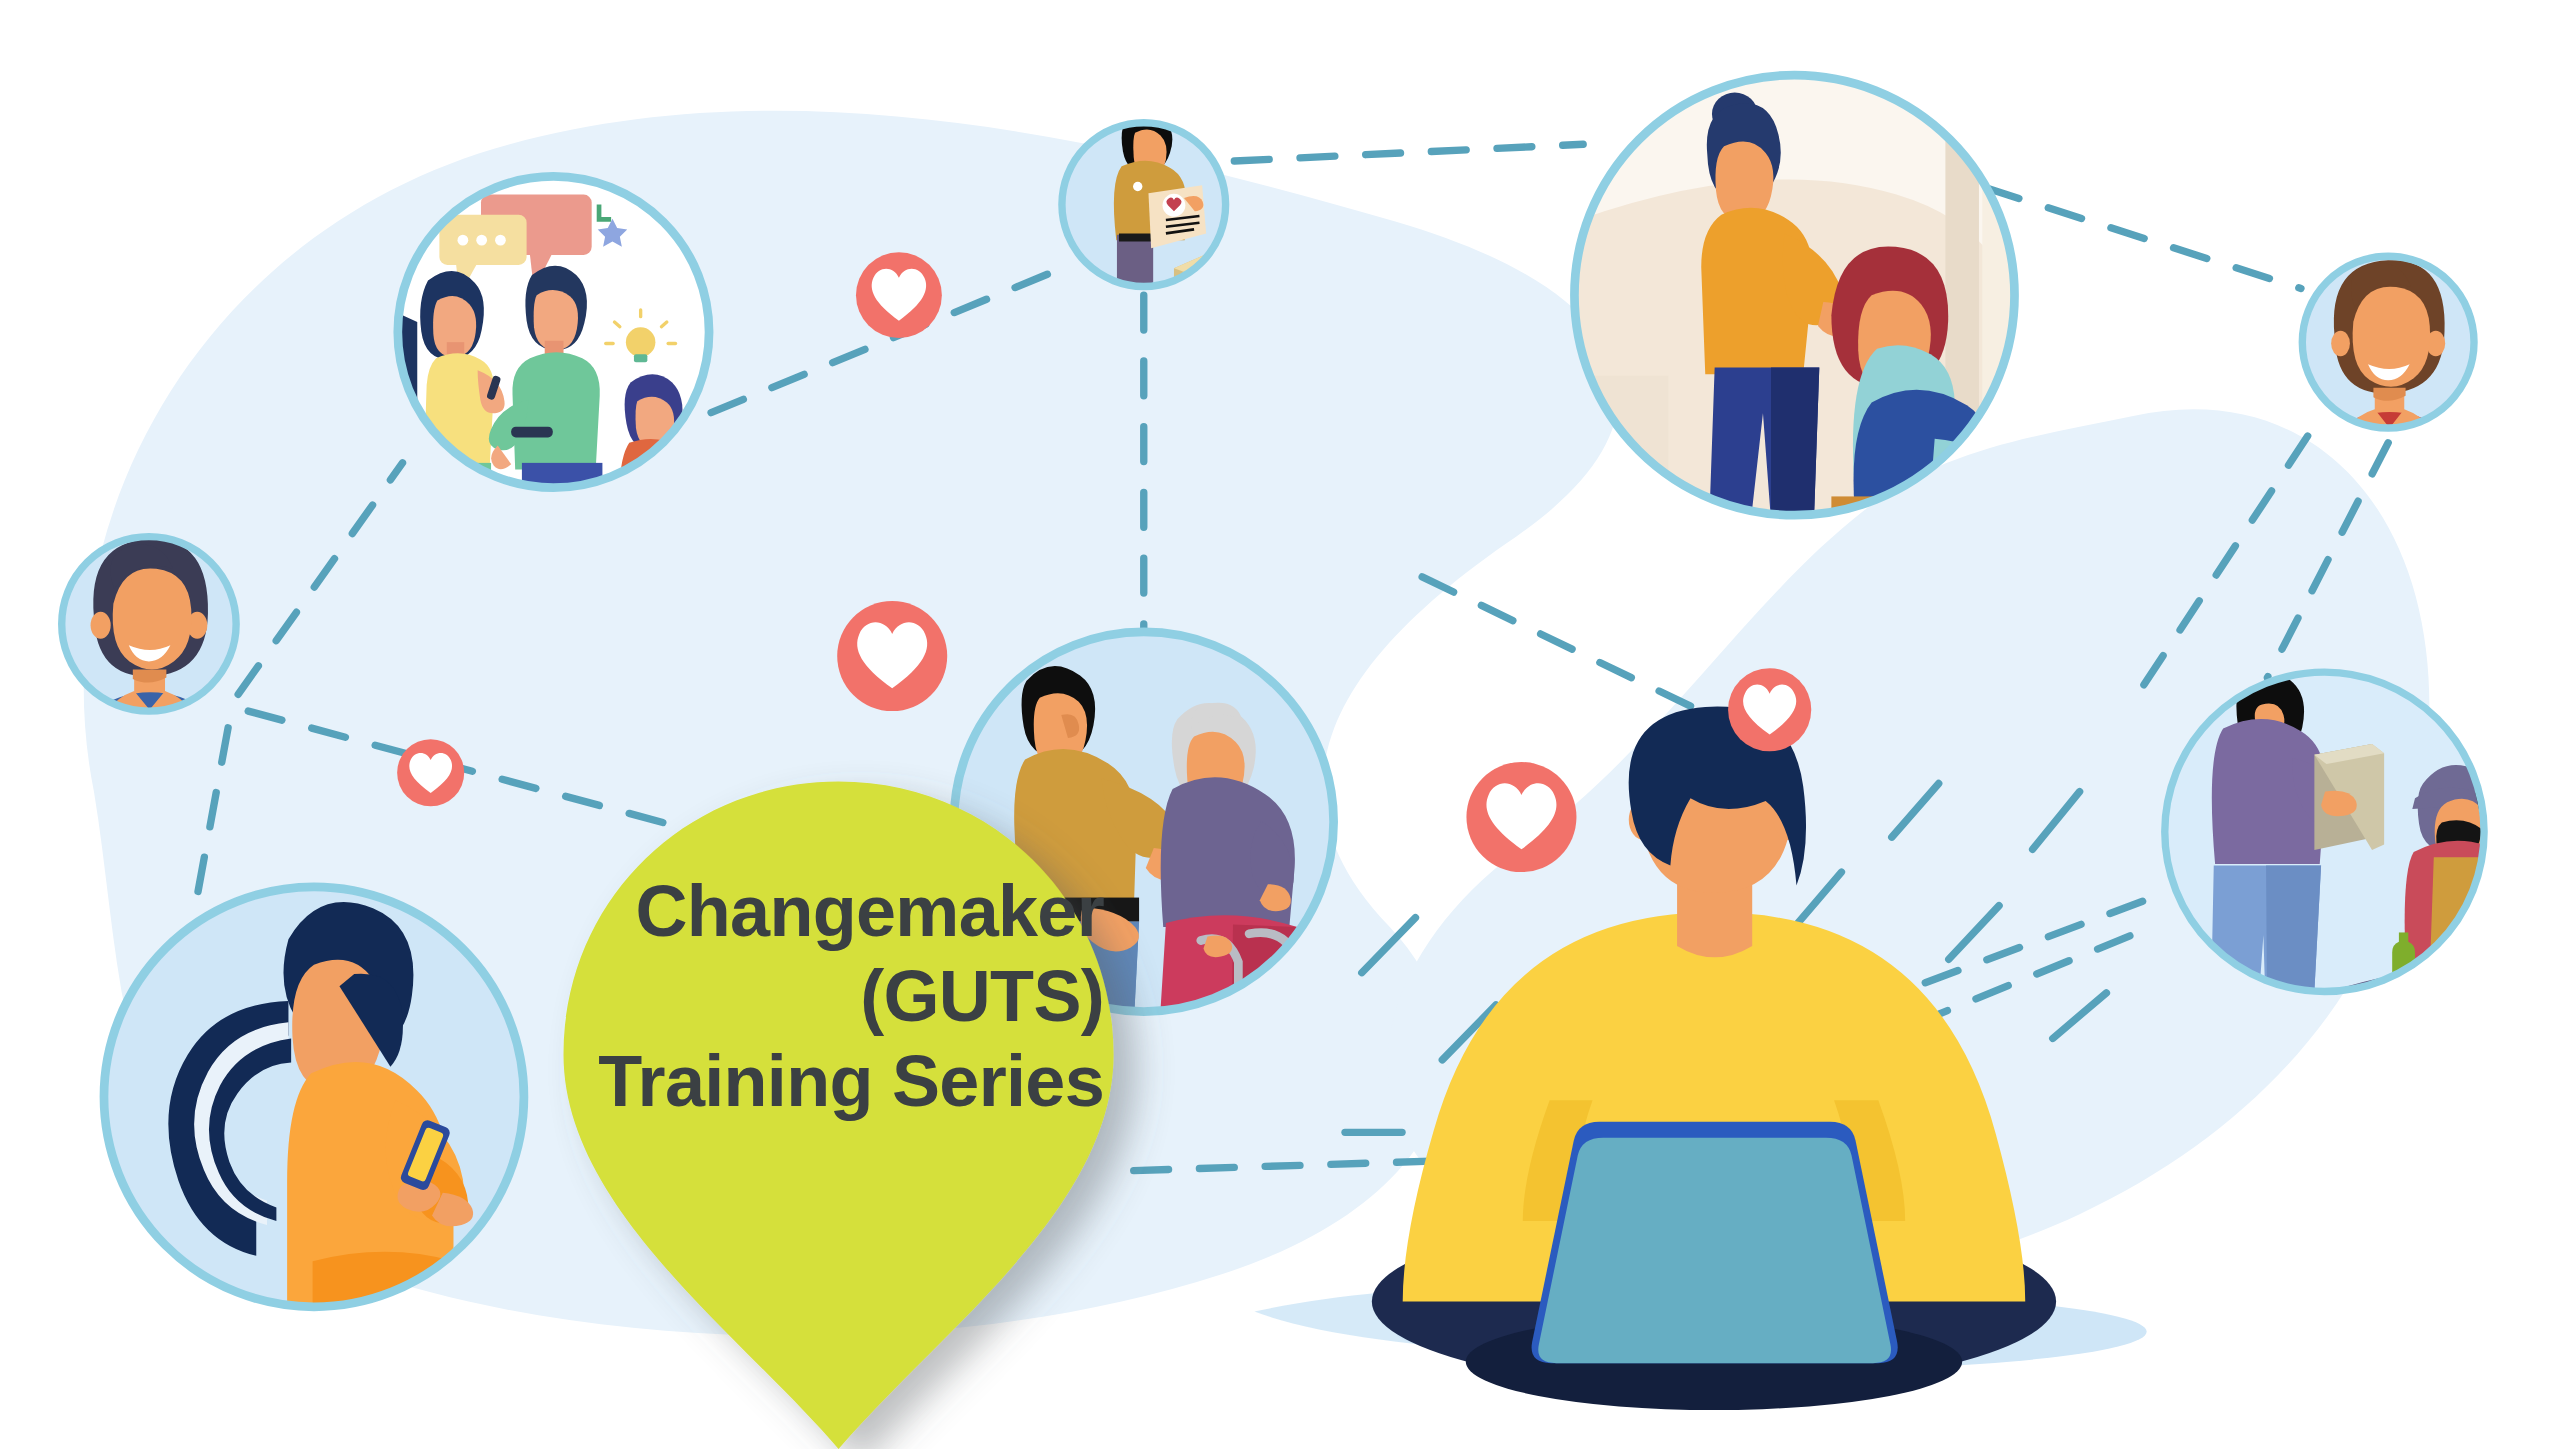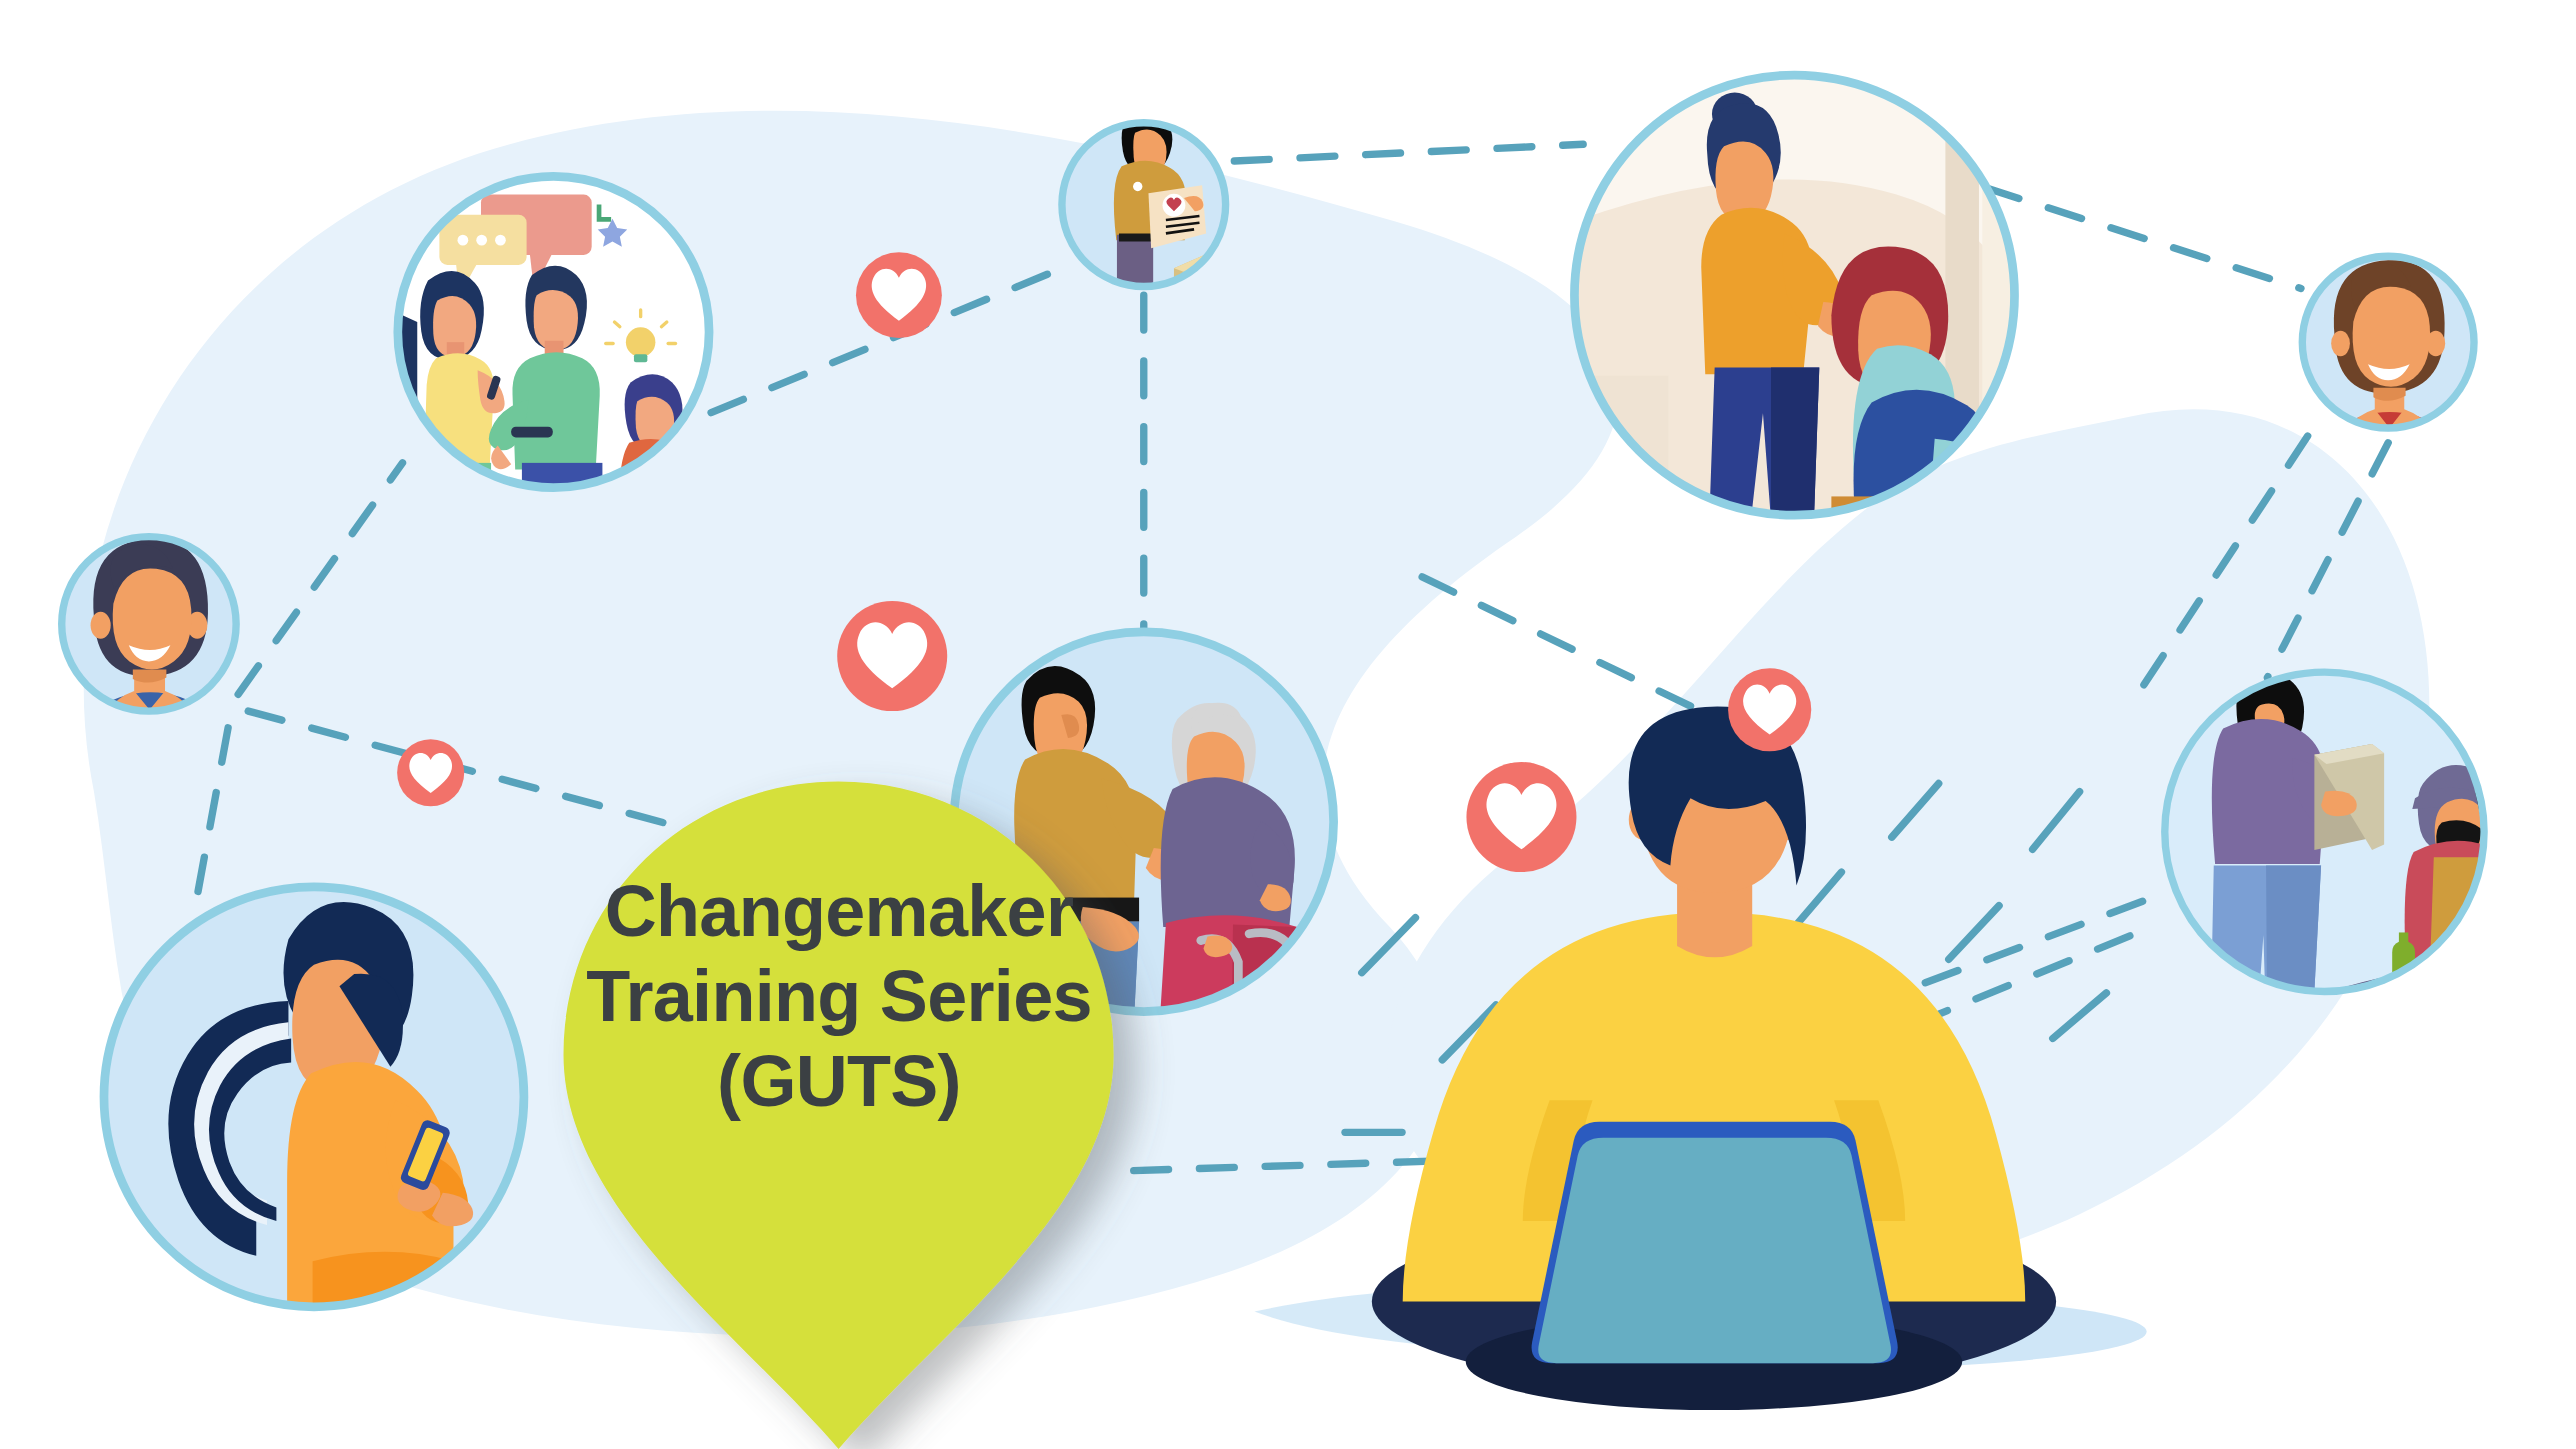--- a/index.html
+++ b/index.html
@@ -3,21 +3,21 @@
 <meta charset="utf-8">
 <style>
   html,body{margin:0;padding:0;background:#ffffff;}
   body{font-family:"Liberation Sans", sans-serif;}
   #stage{position:relative;width:2576px;height:1449px;overflow:hidden;background:#ffffff;}
   #stage svg.layer{position:absolute;top:0;left:0;width:2576px;height:1449px;}
   .pin-text{
     position:absolute;
     left:574px; top:869px;
     width:530px;
-    text-align:center;
+    text-align:right;
     font-family:"Liberation Sans", sans-serif;
     font-weight:bold;
     font-size:72px;
     line-height:1.18;
     color:#3b4043;
     letter-spacing:-0.7px;
     pointer-events:none;
     z-index:60;
   }
   .pin-text div{white-space:nowrap;}
@@ -418,22 +418,22 @@
     </defs>
     <path filter="url(#pinShadow)" fill="#d5e03a" d="M 1250,1165
          C 1480,1165 1660,1345 1660,1572
          C 1660,1800 1400,1985 1250,2160
          C 1100,1985 840,1800 840,1572
          C 840,1345 1020,1165 1250,1165 Z"></path>
   </svg>
 
   <div class="pin-text">
     <div>Changemaker</div>
+    <div>(GUTS)</div>
     <div>Training Series</div>
-    <div>(GUTS)</div>
   </div>
 
   <svg class="layer" viewBox="0 0 3840 2160">
     <g>
       <circle cx="1340" cy="440" r="64" fill="#f2726a"></circle>
       <path d="M 1340 478 C 1304 452 1294 432 1302 414 C 1310 396 1332 396 1340 414 C 1348 396 1370 396 1378 414 C 1386 432 1376 452 1340 478 Z" fill="#ffffff"></path>
     </g>
     <g>
       <circle cx="1330" cy="978" r="82" fill="#f2726a"></circle>
       <path d="M 1330 1026 C 1284 993 1271 968 1281 945 C 1291 922 1319 922 1330 945 C 1341 922 1369 922 1379 945 C 1389 968 1376 993 1330 1026 Z" fill="#ffffff"></path>

